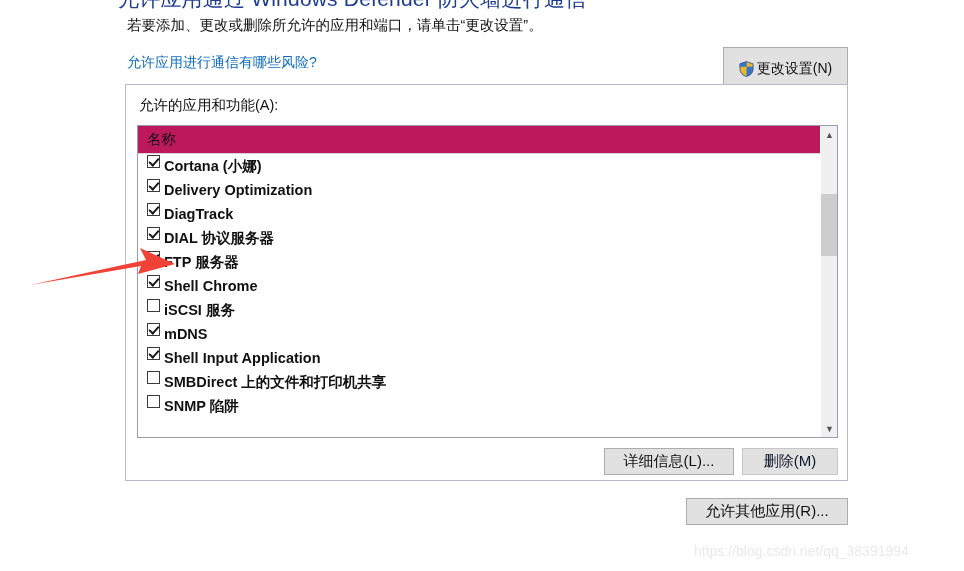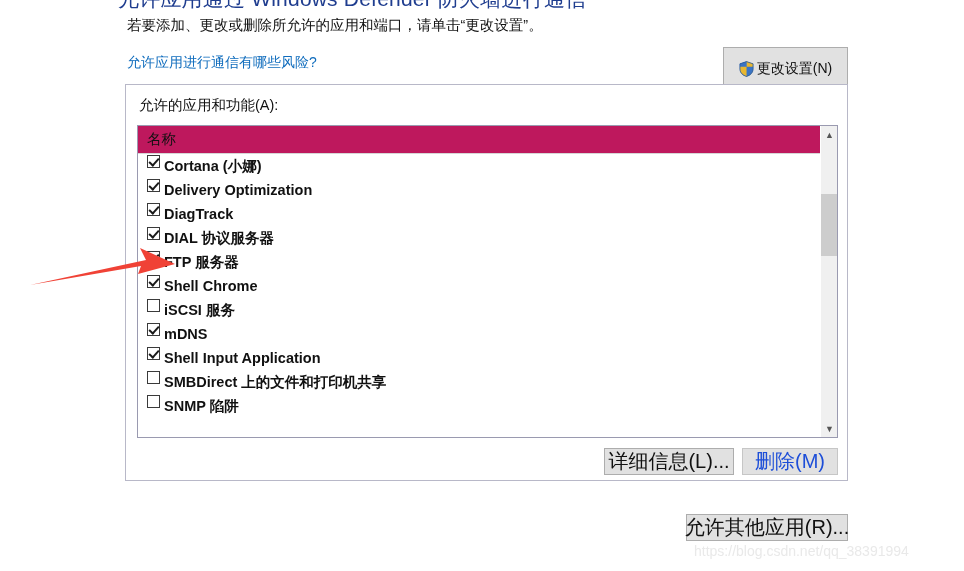--- a/index.html
+++ b/index.html
@@ -166,36 +166,36 @@
     background: #cdcdcd;
     cursor: pointer;
   }
 
   
   .btn {
     position: absolute;
     height: 27px;
     background: #e1e1e1;
     border: 1px solid #adadad;
-    font-size: 20px;
+    font-size: 15px;
     color: #111;
     display: flex; align-items: center; justify-content: center;
     box-sizing: border-box;
     cursor: pointer;
     white-space: nowrap;
   }
   .btn.disabled {
-    color: #1d4ed8;
+    color: #0f172a;
     border-color: #c6c6c6;
     cursor: default;
     text-align: right;
   }
   #details-btn { left: 604px; top: 448px; width: 130px; }
   #remove-btn  { left: 742px; top: 448px; width: 96px; }
-  #allow-other-btn { left: 686px; top: 498px; width: 162px; margin-top: 16px; }
+  #allow-other-btn { left: 686px; top: 498px; width: 162px; }
 
   
   #red-arrow {
     position: absolute;
     left: 28px; top: 243px;
     width: 150px; height: 46px;
     pointer-events: none;
   }
 
   

